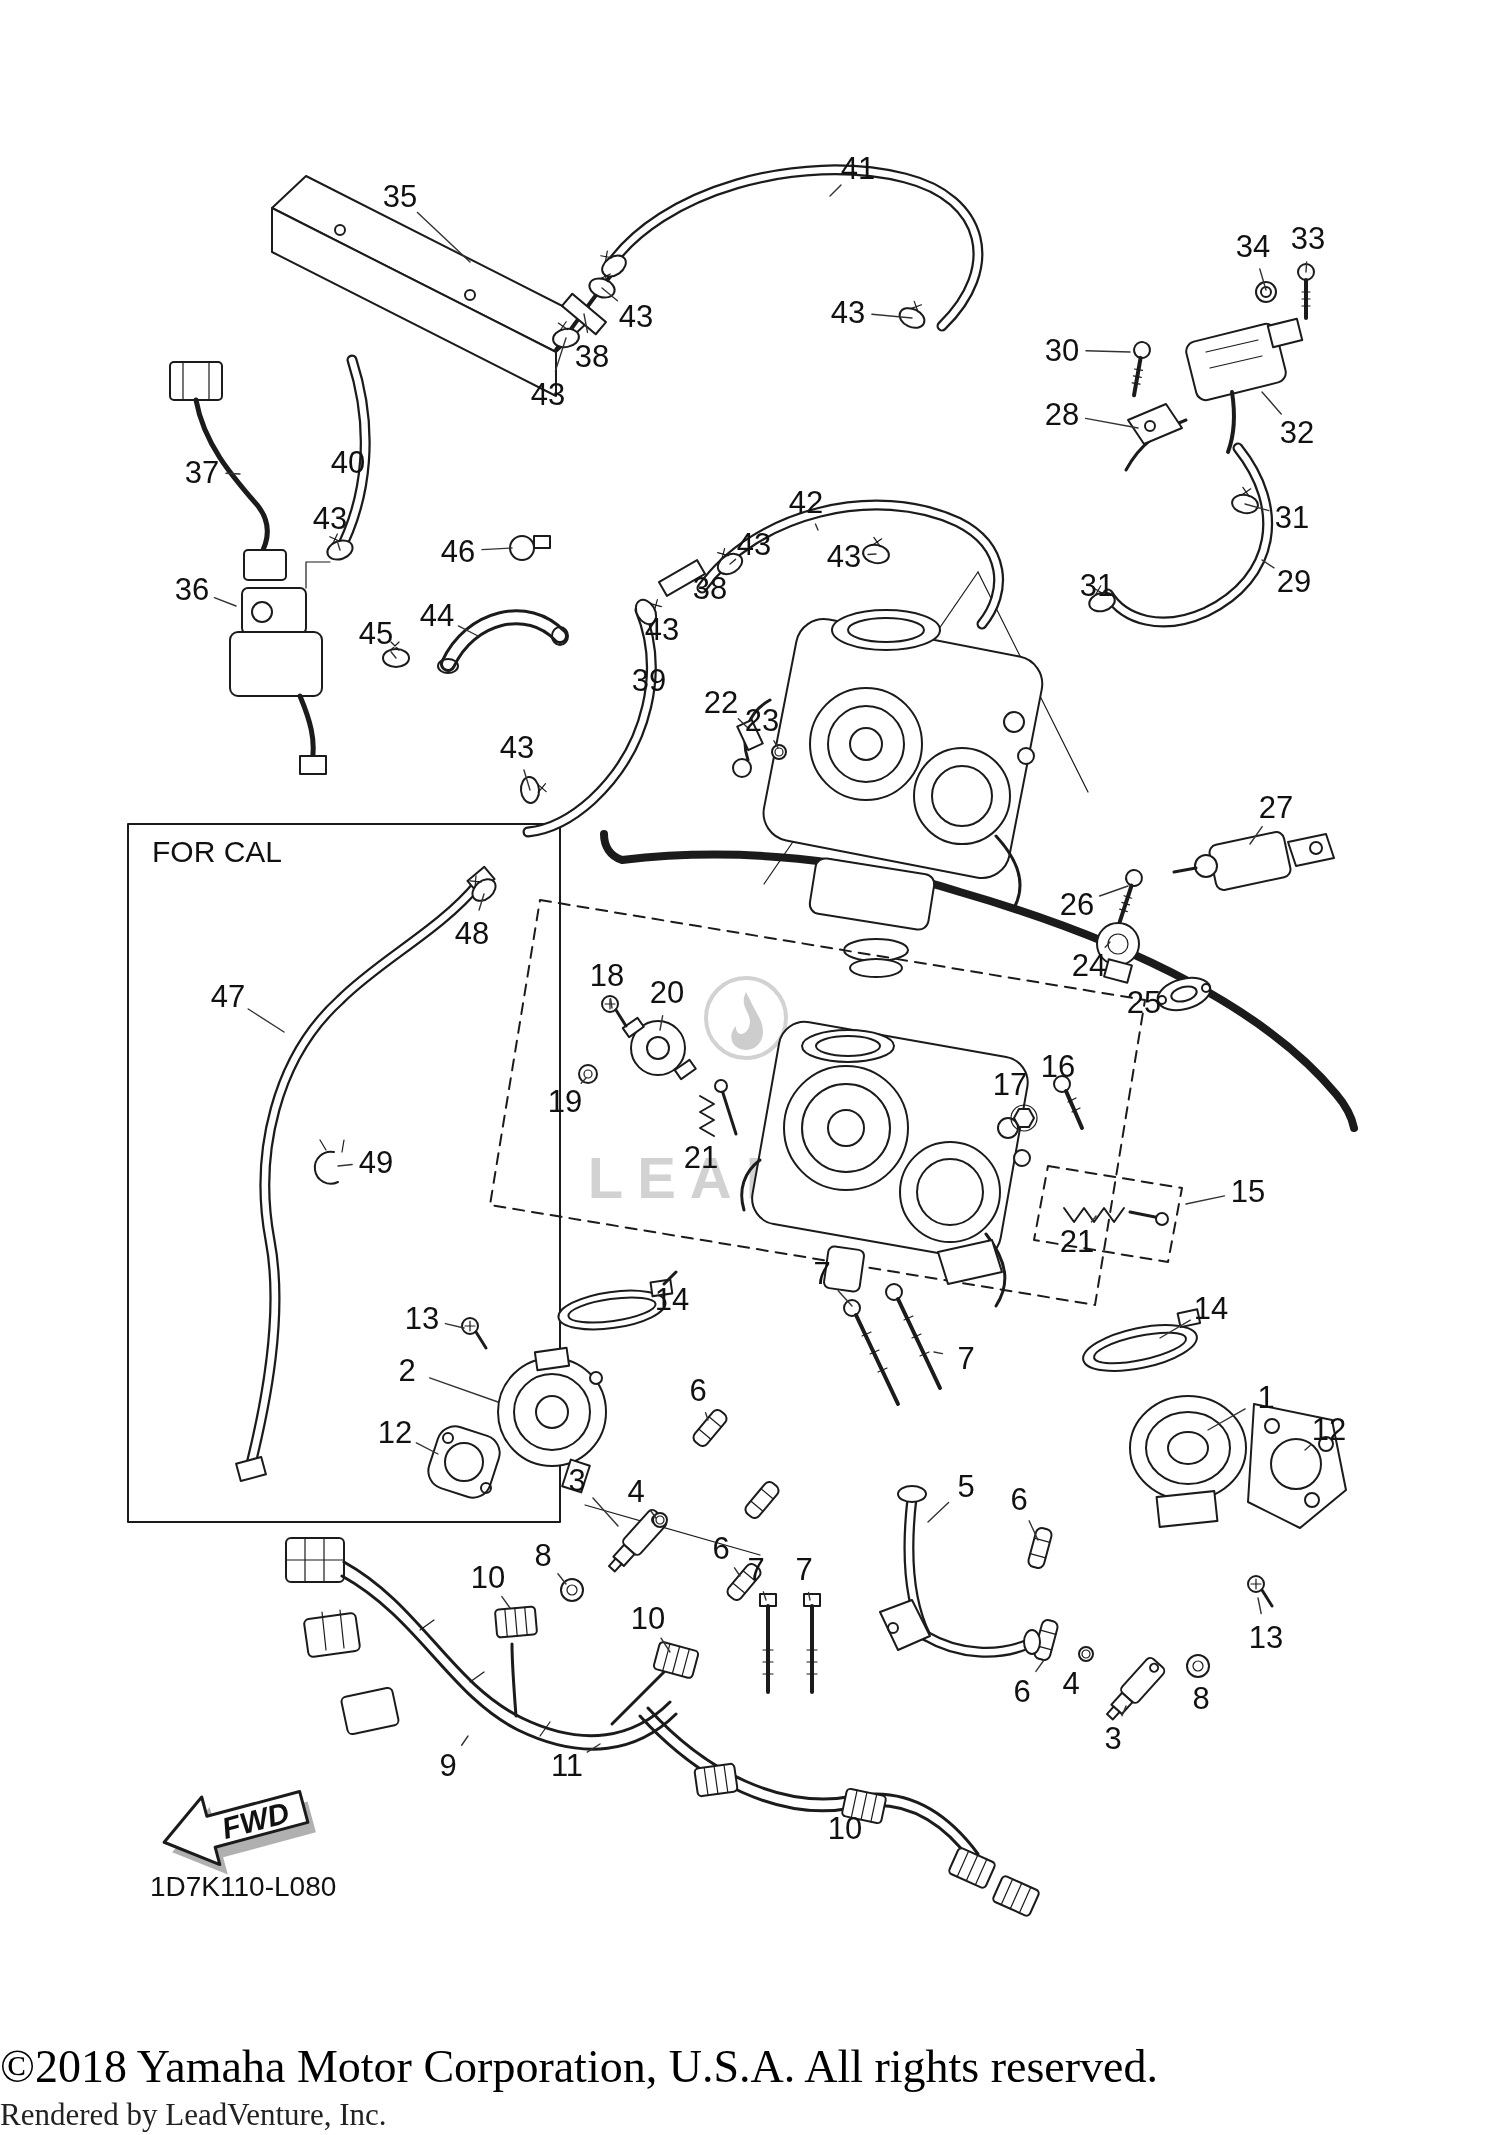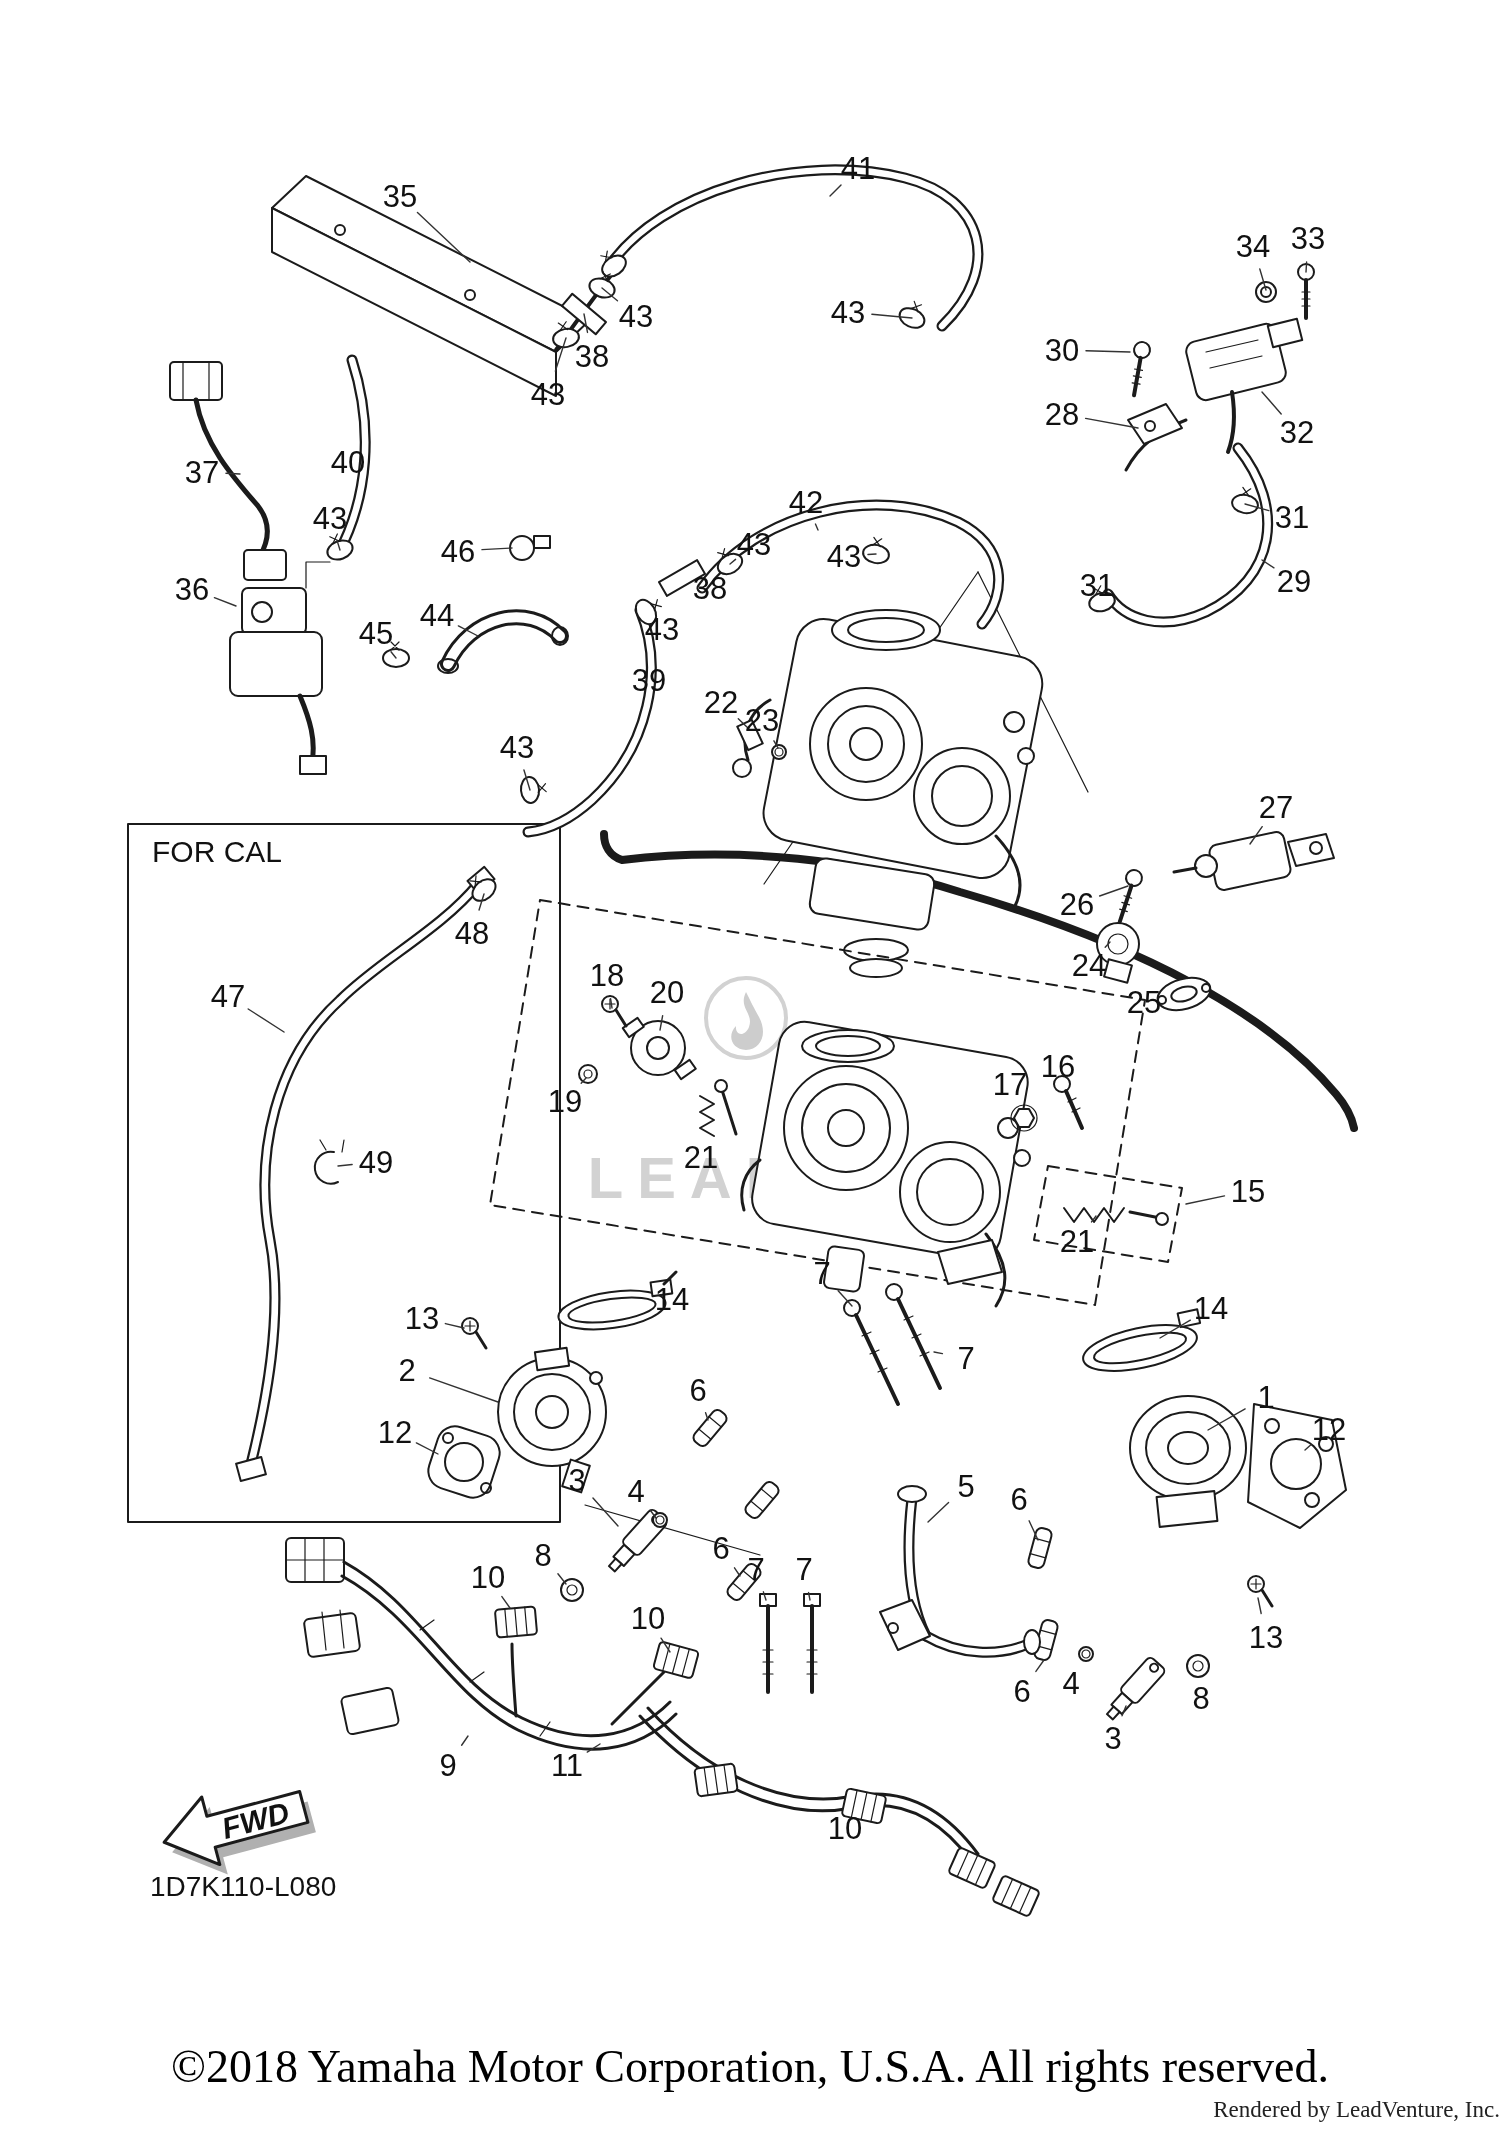--- a/index.html
+++ b/index.html
@@ -20,24 +20,24 @@
   .art .dash{stroke-dasharray:11 8;stroke-width:2;}
   .art .swoosh{stroke-width:8;}
   .art .leader{stroke:#333;stroke-width:1.4;}
   .art .callout{font:31px "Liberation Sans",sans-serif;fill:#111;stroke:none;}
   .art .boxlabel{font:30px "Liberation Sans",sans-serif;fill:#111;stroke:none;}
   .art .codelabel{font:28px "Liberation Sans",sans-serif;fill:#111;stroke:none;}
   .art .fwdlabel{font:italic bold 30px "Liberation Sans",sans-serif;fill:#111;stroke:none;}
   .art .wm{stroke:none;fill:#cdcdcd;}
   .art .wmtext{font:bold 58px "Liberation Sans",sans-serif;letter-spacing:14px;fill:#d2d2d2;stroke:none;}
   .art .wmring{stroke:#d2d2d2;stroke-width:4;fill:none;}
-  .footer-copyright{position:absolute;left:0;right:0;top:2040px;text-align:center;
+  .footer-copyright{position:absolute;left:0;right:0;top:2040px;
         font-family:"Liberation Serif",serif;font-size:46px;color:#000;}
-  .footer-rendered{position:absolute;left:0;right:0;top:2097px;text-align:right;
-        font-family:"Liberation Serif",serif;font-size:23px;color:#222;}
+  .footer-rendered{position:absolute;left:0;right:0;top:2097px;text-align:left;
+        font-family:"Liberation Serif",serif;font-size:31px;color:#222;}
 </style>
 </head>
 <body>
 
 <div class="page">
 
 <svg class="art" width="1500" height="2135" viewBox="0 0 1500 2135">
 
   <defs>
     <g id="clampG">

